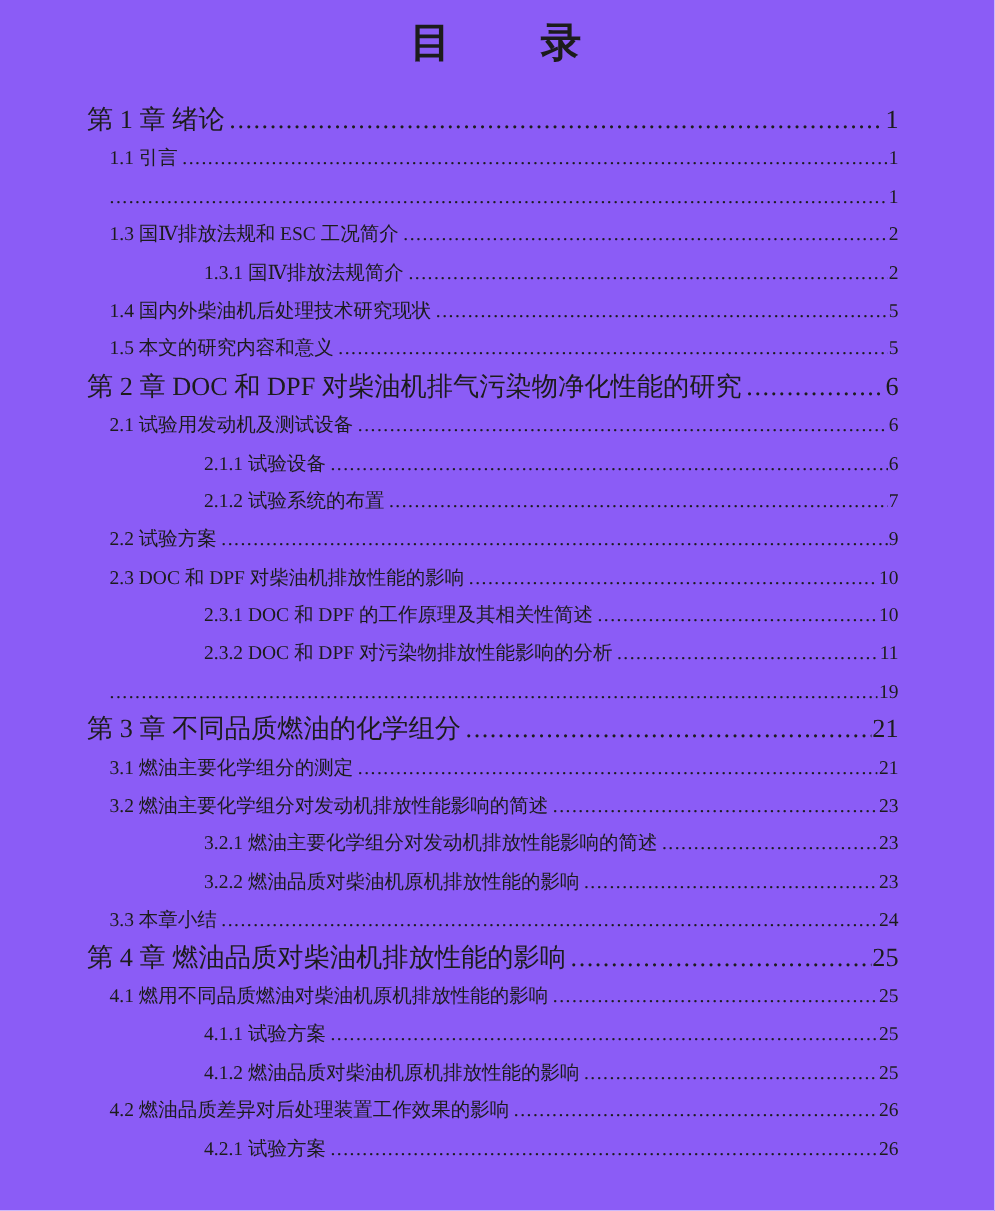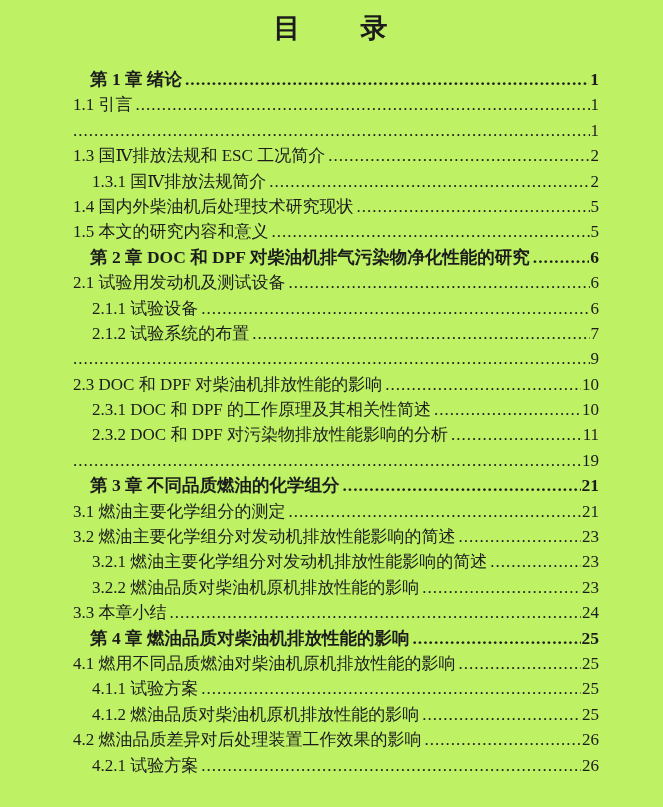--- a/index.html
+++ b/index.html
@@ -1,19 +1,19 @@
 <!DOCTYPE html>
 <html><head>
 <meta charset="utf-8">
 <style>
   html, body { margin: 0; padding: 0; background: #ffffff; }
   .page {
     width: 663px;
     height: 807px;
-    background: #bef264;
+    background: #8b5cf6;
     color: #1c1c1c;
     font-family: "Liberation Serif", "DejaVu Serif", serif;
     overflow: hidden;
     position: relative;
     box-sizing: border-box;
   }
   .title {
     text-align: center;
     font-size: 27px;
     font-weight: bold;
@@ -23,30 +23,30 @@
     white-space: pre;
   }
   .toc {
     margin-top: 21px;
     padding-right: 64px;
   }
   .toc-row {
     display: flex;
     align-items: baseline;
     height: 25.4px;
-    font-size: 17px;
+    font-size: 13px;
     line-height: 25.4px;
   }
   .toc-row.level-0 {
-    padding-left: 90px;
-    font-weight: bold;
+    padding-left: 58px;
+    font-weight: normal;
     font-size: 17.5px;
   }
   .toc-row.level-1 { padding-left: 73px; }
-  .toc-row.level-2 { padding-left: 92px; }
+  .toc-row.level-2 { padding-left: 92px; margin-left: 44px; }
   .label {
     white-space: nowrap;
     padding-right: 3px;
   }
   .leader {
     flex: 1 1 auto;
     overflow: hidden;
     white-space: nowrap;
     min-width: 0;
   }
@@ -113,20 +113,21 @@
     <span class="label">2.1.1 试验设备</span>
     <span class="leader"></span>
     <span class="pagenum">6</span>
   </div>
       <div class="toc-row level-2">
     <span class="label">2.1.2 试验系统的布置</span>
     <span class="leader"></span>
     <span class="pagenum">7</span>
   </div>
       <div class="toc-row level-1">
+    <span class="label">2.2 试验方案</span>
     <span class="leader"></span>
     <span class="pagenum">9</span>
   </div>
       <div class="toc-row level-1">
     <span class="label">2.3 DOC 和 DPF 对柴油机排放性能的影响</span>
     <span class="leader"></span>
     <span class="pagenum">10</span>
   </div>
       <div class="toc-row level-2">
     <span class="label">2.3.1 DOC 和 DPF 的工作原理及其相关性简述</span>

